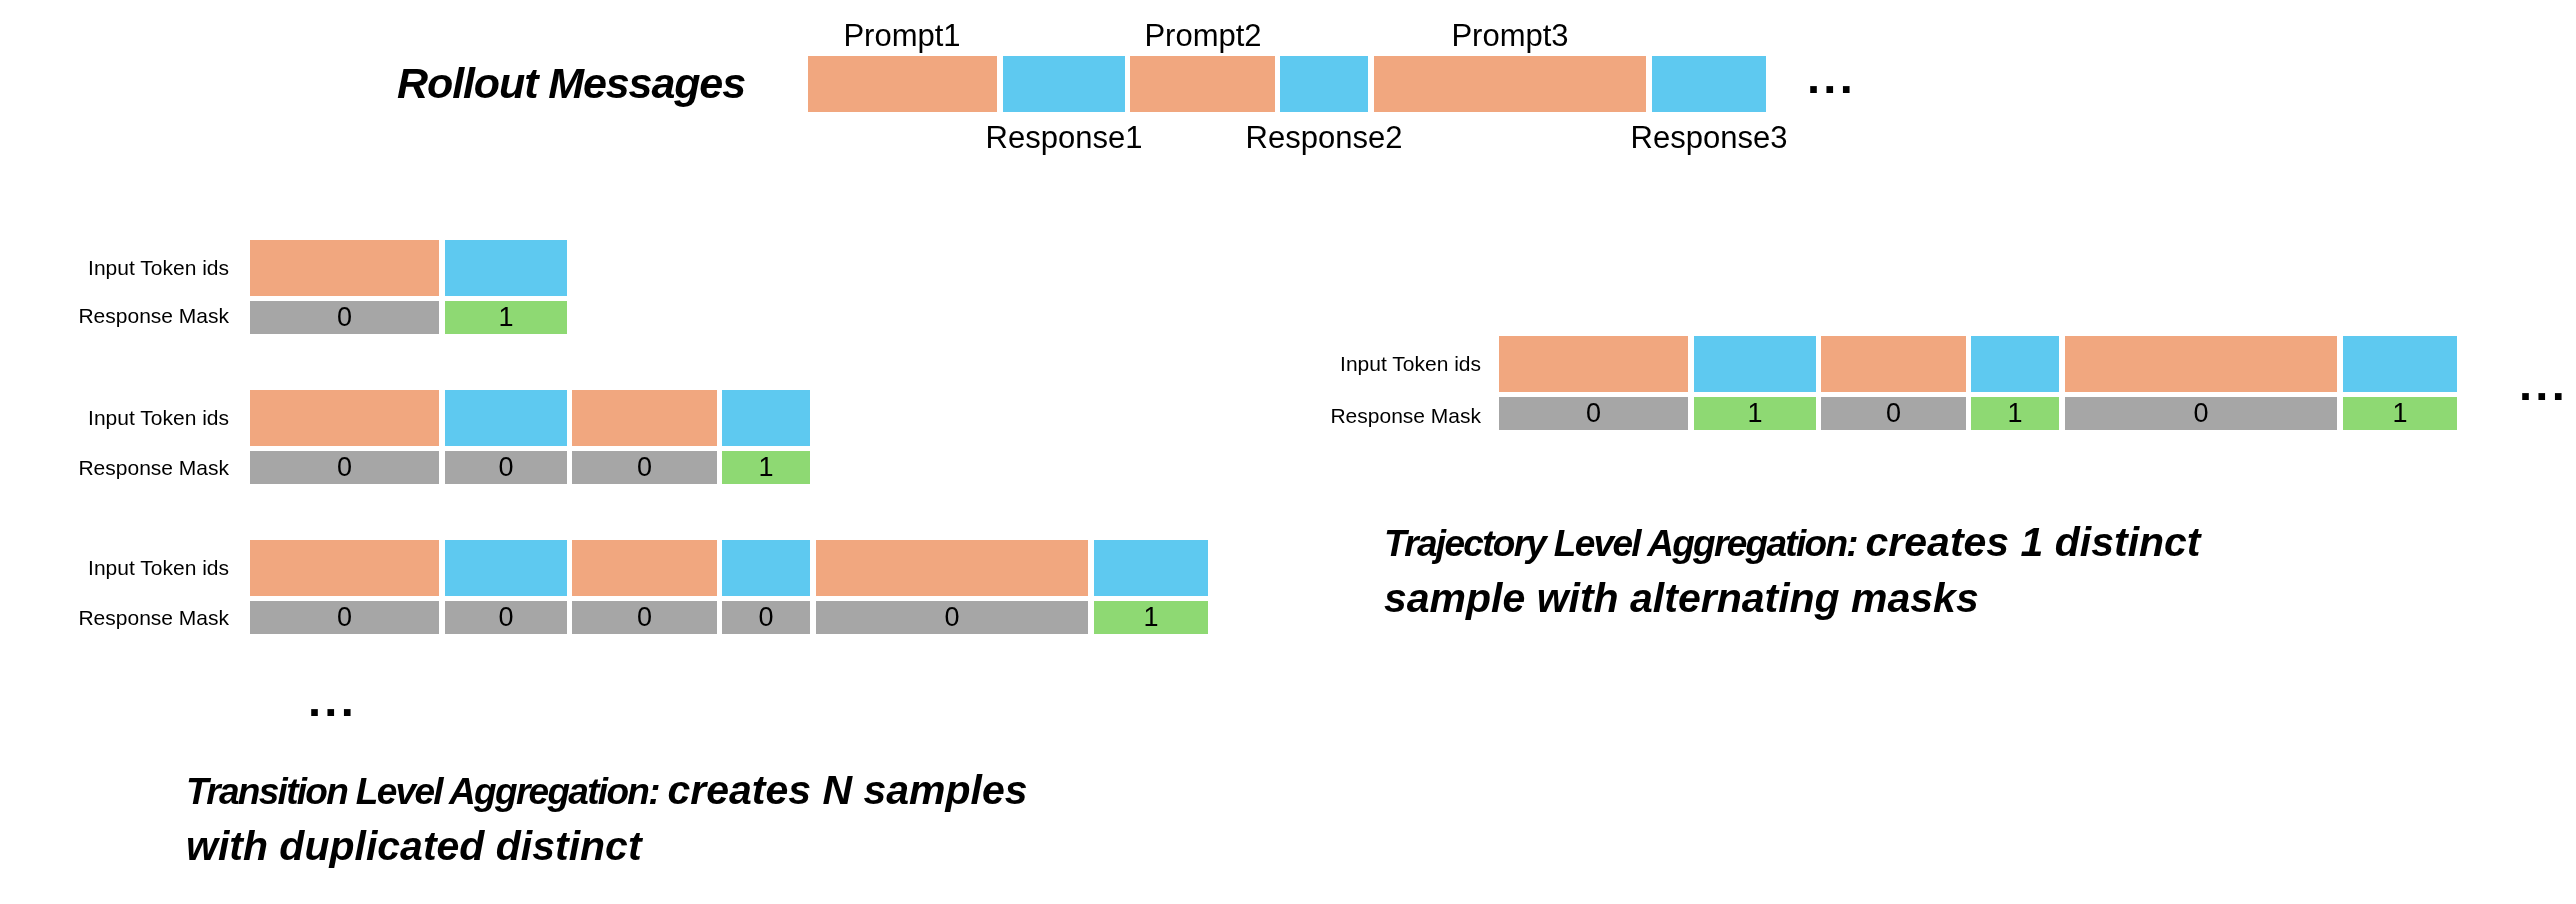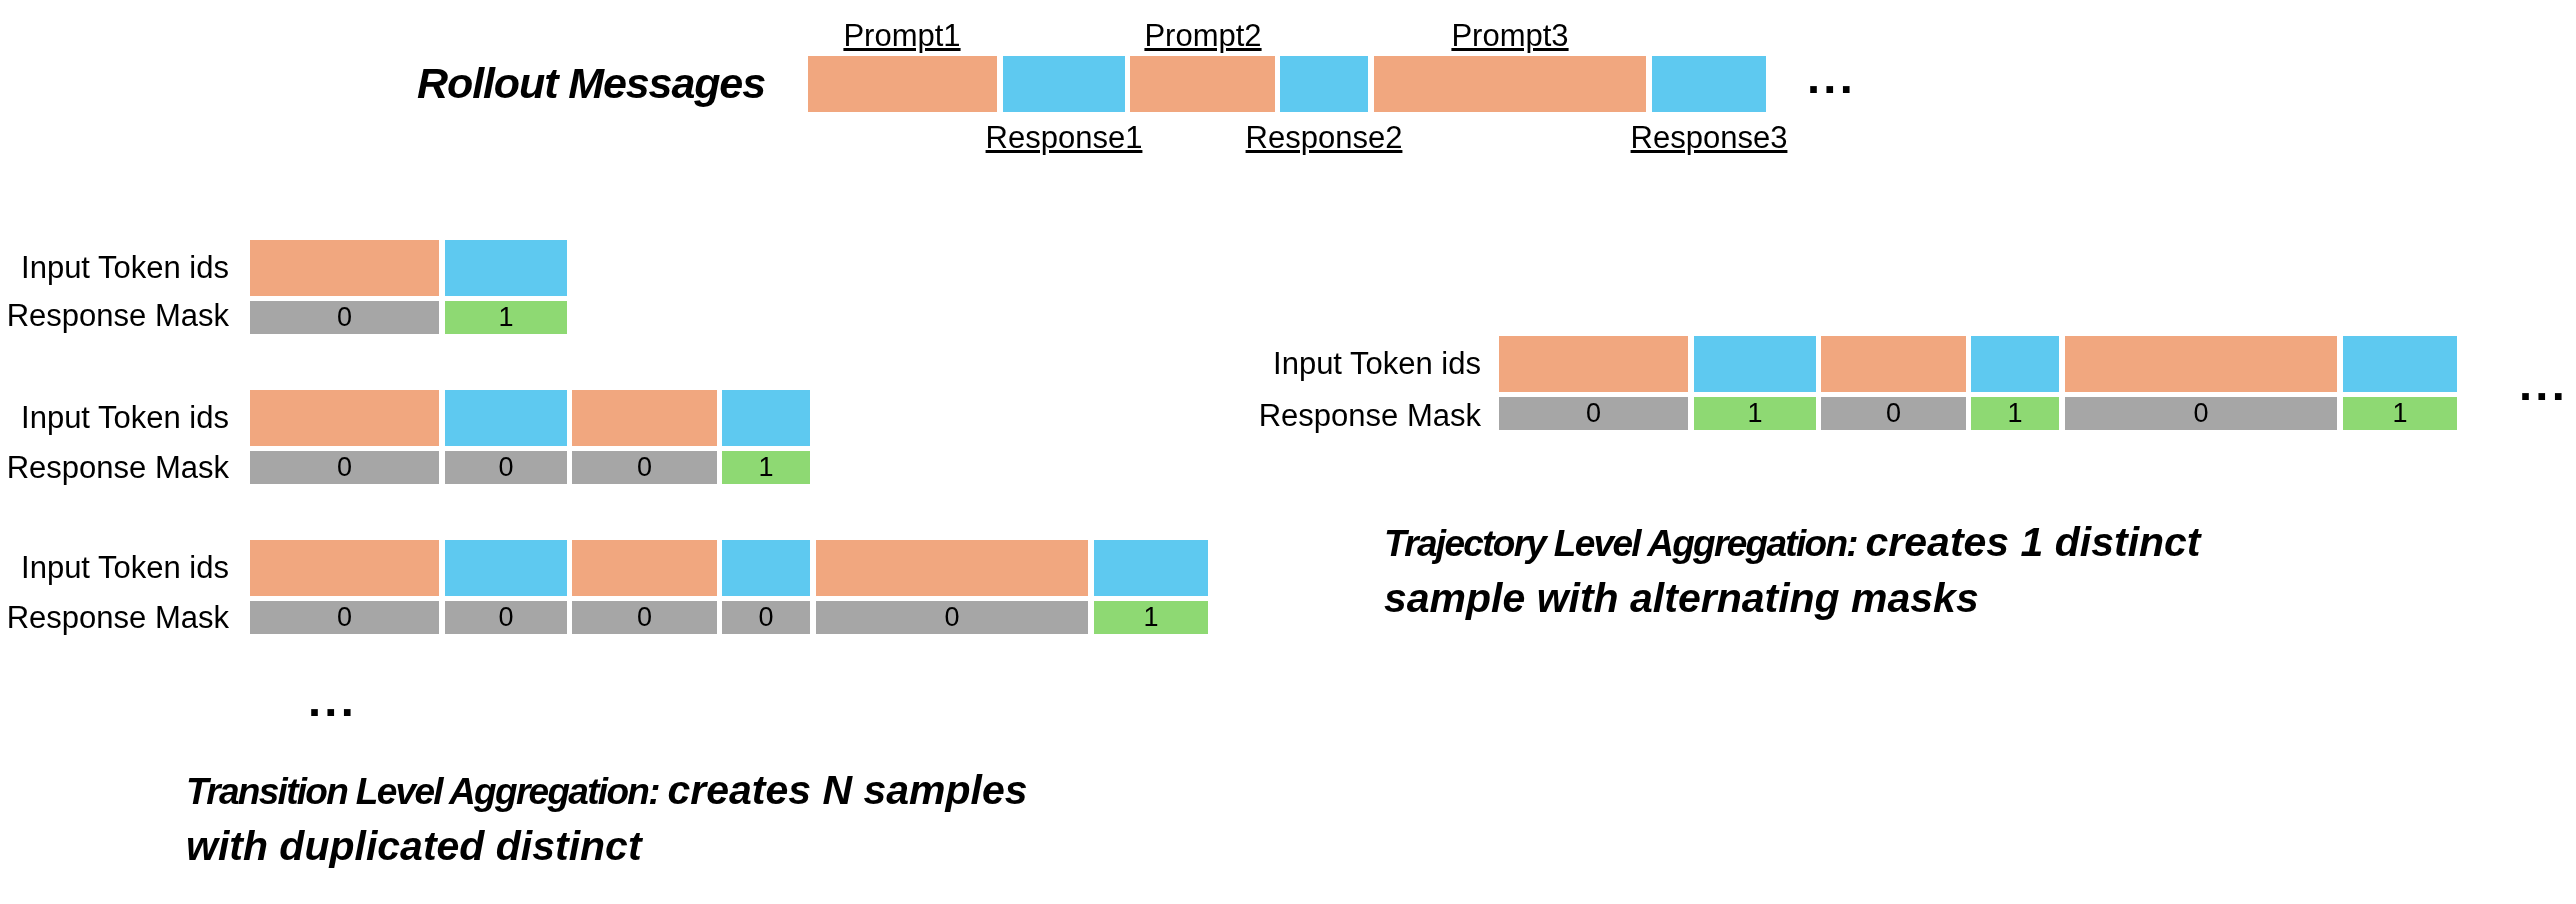--- a/index.html
+++ b/index.html
@@ -7,50 +7,49 @@
     position:relative;
     width:2576px;height:905px;
     background:var(--background,#fff);
     font-family:"Liberation Sans",sans-serif;
     color:var(--text,#000);
     overflow:hidden;
   }
   .abs{position:absolute;}
   
   .rollout-title{
-    left:304px;top:58px;width:461px;
+    left:284px;top:58px;width:461px;
     text-align:right;
     font-size:43px;line-height:51px;
     font-weight:700;font-style:italic;
     letter-spacing:-1.1px;
     white-space:nowrap;
   }
   
   .bar{position:absolute;}
   .blk{position:absolute;}
   .blk.prompt{background:var(--prompt-block,#F1A77F);}
   .blk.response{background:var(--response-block,#5EC9F0);}
   .seg-label{
     position:absolute;
     transform:translateX(-50%);
     font-size:31px;line-height:32px;
     white-space:nowrap;
-    text-decoration:underline;
   }
   .mask{
     position:absolute;height:33px;
     font-size:27px;line-height:33px;
     text-align:center;
   }
   .mask.zero{background:var(--mask-zero-block,#A6A6A6);}
   .mask.one{background:var(--mask-one-block,#8ED973);}
   
   .row-label{
     width:229px;text-align:right;
-    font-size:31px;line-height:31px;
+    font-size:21px;line-height:31px;
     white-space:nowrap;
   }
   
   .dots{
     font-size:47px;line-height:47px;
     font-weight:700;letter-spacing:3.3px;
   }
   
   .caption{
     font-style:italic;font-weight:700;

